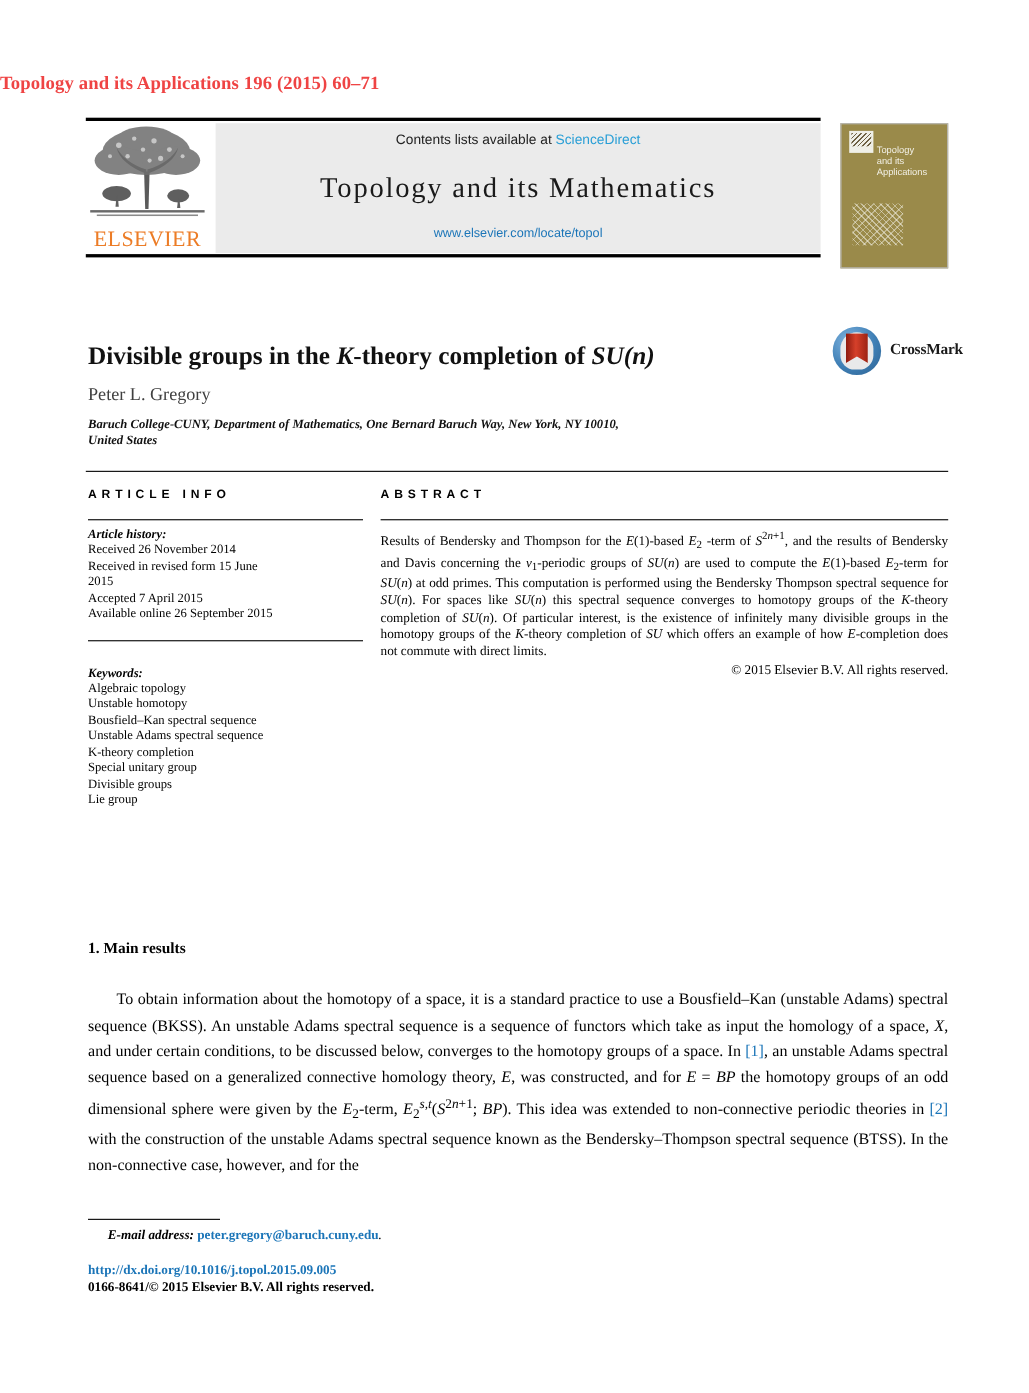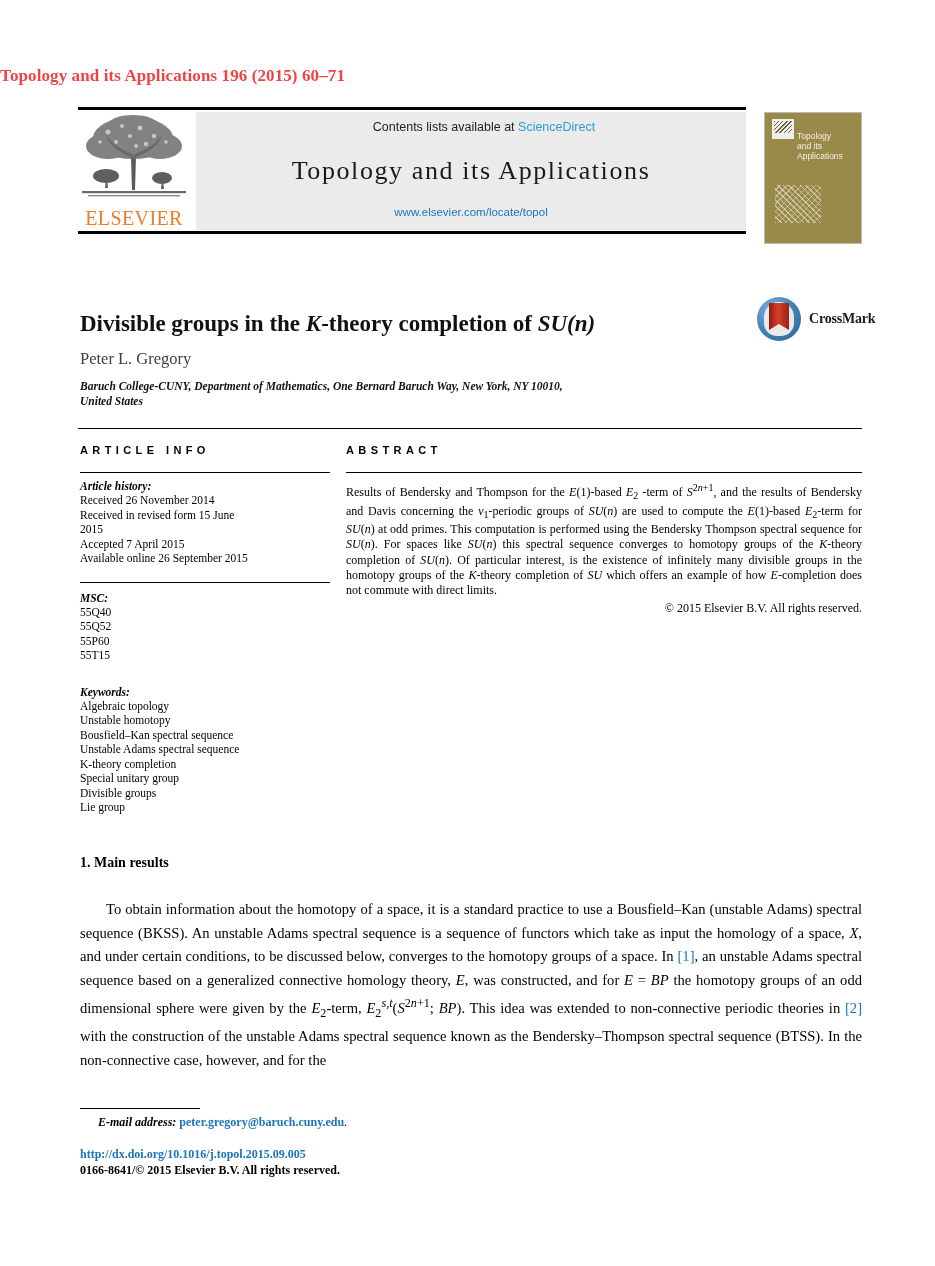--- a/index.html
+++ b/index.html
@@ -88,21 +88,20 @@
   }
   .contents-line {
     position: absolute;
     left: 0;
     top: 8px;
     width: 550px;
     text-align: center;
     font-family: "Liberation Sans", sans-serif;
     font-size: 12.5px;
     color: #222;
-    padding-left: 13px;
   }
   .contents-line .sd {
     color: #2a9fd6;
   }
   .journal-title {
     position: absolute;
     left: 0;
     top: 44px;
     width: 550px;
     text-align: center;
@@ -419,21 +418,21 @@
         <path d="M84 68 L83 77 L86 77 L85 68 Z"></path>
       </g>
       <rect x="4" y="79" width="104" height="2.2" fill="#6a6a6a"></rect>
       <rect x="10" y="83" width="92" height="1.4" fill="#8a8a8a"></rect>
     </svg>
     <div class="elsevier-word">ELSEVIER</div>
   </div>
 
   <div class="masthead-box">
     <div class="contents-line"><span>Contents lists available at </span><span class="sd">ScienceDirect</span></div>
-    <div class="journal-title">Topology and its Applications</div>
+    <div class="journal-title">Topology and its Mathematics</div>
     <div class="journal-url">www.elsevier.com/locate/topol</div>
   </div>
 
   <div class="cover-thumb">
     <div class="cover-elsevier-mark"></div>
     <div class="cover-title">
       <div>Topology</div>
       <div>and its</div>
       <div>Applications</div>
     </div>
@@ -466,27 +465,20 @@
       <div class="info-label">Article history:</div>
       <div class="info-line">Received 26 November 2014</div>
       <div class="info-line">Received in revised form 15 June</div>
       <div class="info-line">2015</div>
       <div class="info-line">Accepted 7 April 2015</div>
       <div class="info-line">Available online 26 September 2015</div>
     </div>
 
     <div class="hr-thin-wide"></div>
 
-    <div class="info-group">
-      <div class="info-label">MSC:</div>
-      <div class="info-line">55Q40</div>
-      <div class="info-line">55Q52</div>
-      <div class="info-line">55P60</div>
-      <div class="info-line">55T15</div>
-    </div>
 
     <div class="info-group kw-block">
       <div class="info-label">Keywords:</div>
       <div class="info-line">Algebraic topology</div>
       <div class="info-line">Unstable homotopy</div>
       <div class="info-line">Bousfield–Kan spectral sequence</div>
       <div class="info-line">Unstable Adams spectral sequence</div>
       <div class="info-line">K-theory completion</div>
       <div class="info-line">Special unitary group</div>
       <div class="info-line">Divisible groups</div>

